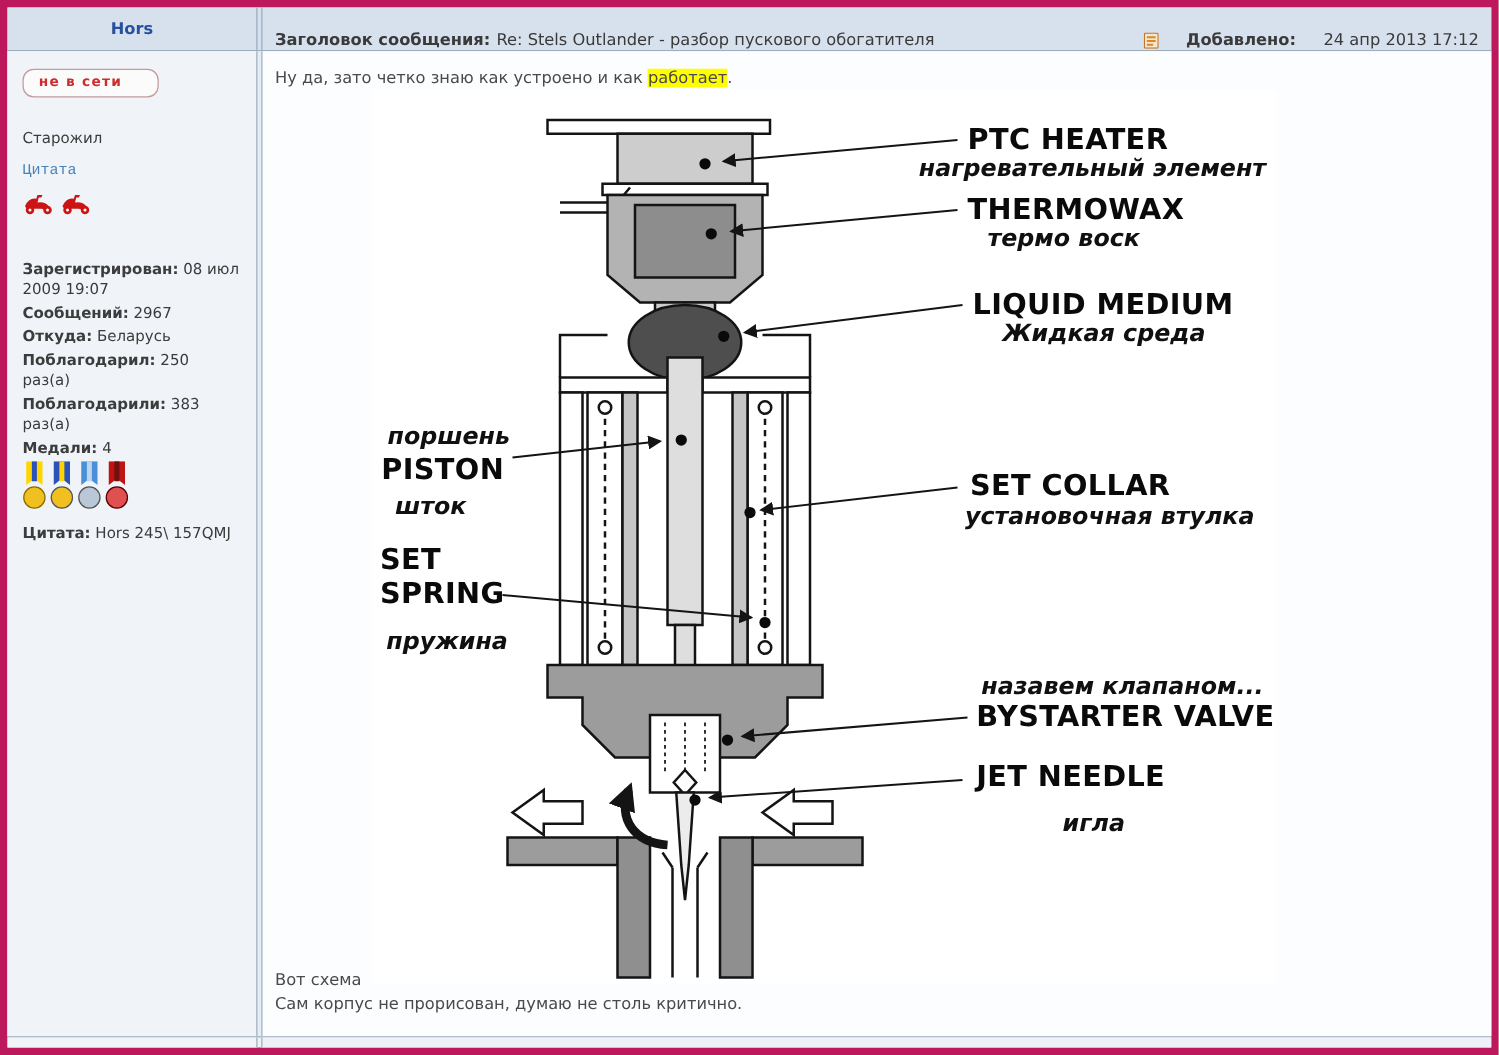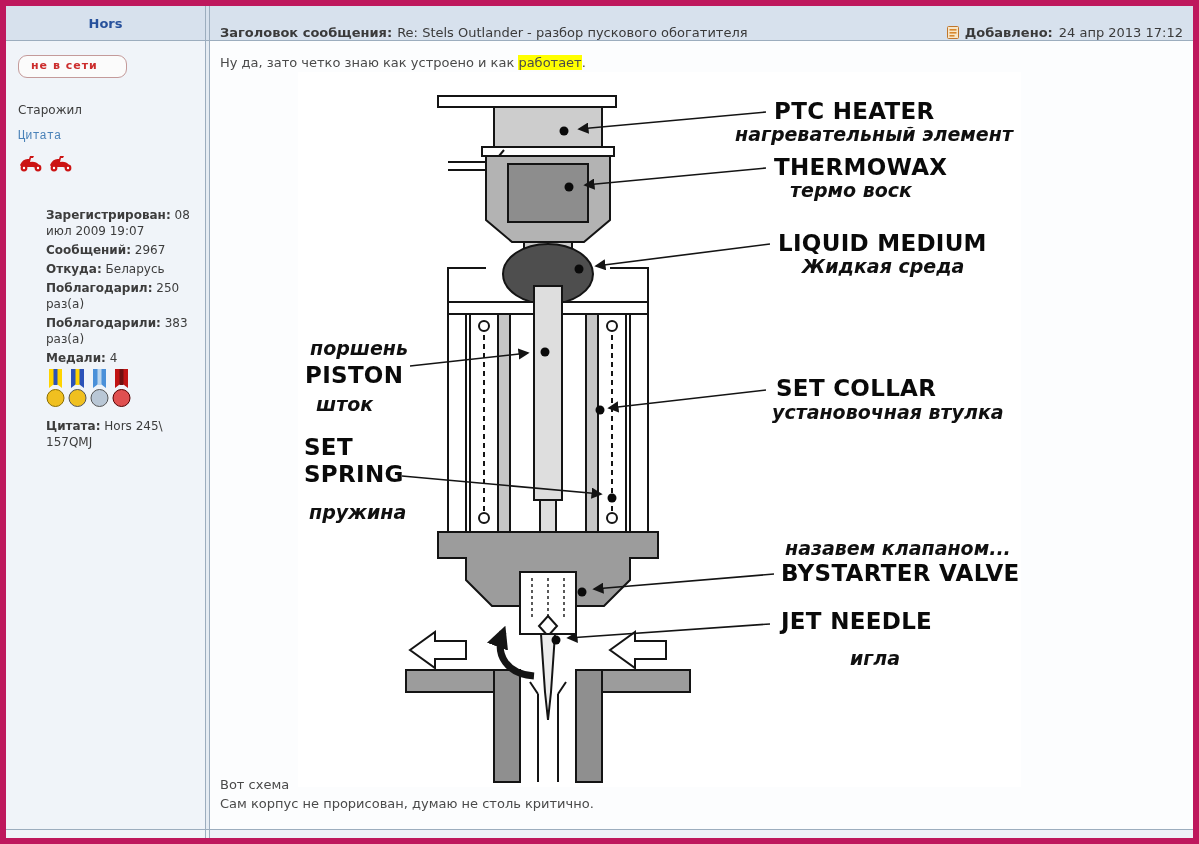--- a/index.html
+++ b/index.html
@@ -30,21 +30,21 @@
     color: var(--username-blue, #27519c); font-weight: bold; font-size: 13px;
     text-decoration: none; cursor: pointer;
   }
   .header-subject-cell {
     flex: 1; display: flex; align-items: flex-end;
     margin-left: 3px; border-left: 1px solid var(--border, #9cadbe);
     padding: 0 10px; font-size: 13px; color: #3a3a3a; gap: 5px; min-width: 0;
   }
   .subject-label { font-weight: bold; white-space: nowrap; }
   .subject { white-space: nowrap; overflow: hidden; }
-  .posted { margin-left: auto; display: flex; align-items: center; gap: 6px; white-space: nowrap; }
+  .posted { margin-left: auto; display: flex; align-items: center; gap: 22px; white-space: nowrap; }
   .posted-label { font-weight: bold; }
   .post-icon { display: inline-flex; }
   
   .body-row { flex: 1; display: flex; min-height: 0; background: #e6ecf3; }
   .sidebar {
     width: 200px; flex: 0 0 200px;
     background: var(--sidebar-bg, #f0f4f9);
     border-right: 1px solid var(--border, #9cadbe);
     padding: 14px 12px 0 12px;
     font-size: 12px; color: #3c3c3c; line-height: 16px;
@@ -59,21 +59,21 @@
   .offline-badge {
     display: inline-block;
     border: 1px solid #c49a9a; border-radius: 9px;
     background: #fbfbfb; color: var(--offline-red, #cc2d2d);
     font-weight: bold; font-size: 11px; letter-spacing: 1px;
     padding: 2px 28px 3px 12px;
   }
   .rank { margin-top: 24px; }
   .quote-link { display: inline-block; margin-top: 10px; color: var(--link-blue, #4a82b8); text-decoration: none; cursor: pointer; font-family: Liberation Mono, monospace; }
   .scooters { margin-top: 9px; display: flex; gap: 4px; }
-  .info { margin-top: 30px; margin-left: 28px; }
+  .info { margin-top: 30px; }
   .field { margin-bottom: 3px; }
   .flabel { font-weight: bold; }
   .medals-row { display: flex; gap: 3px; margin: 3px 0 5px 0; }
   
   .post-line1 { margin-bottom: 2px; }
   .hl { background: var(--highlight-yellow, #ffff00); }
   .image-line { display: flex; align-items: flex-end; gap: 9px; margin-top: 2px; }
   .caption { position: relative; top: 5px; white-space: nowrap; }
   .diagram { width: 723px; height: 715px; background: #ffffff; flex: 0 0 723px; }
   .post-line3 { margin-top: 9px; }

